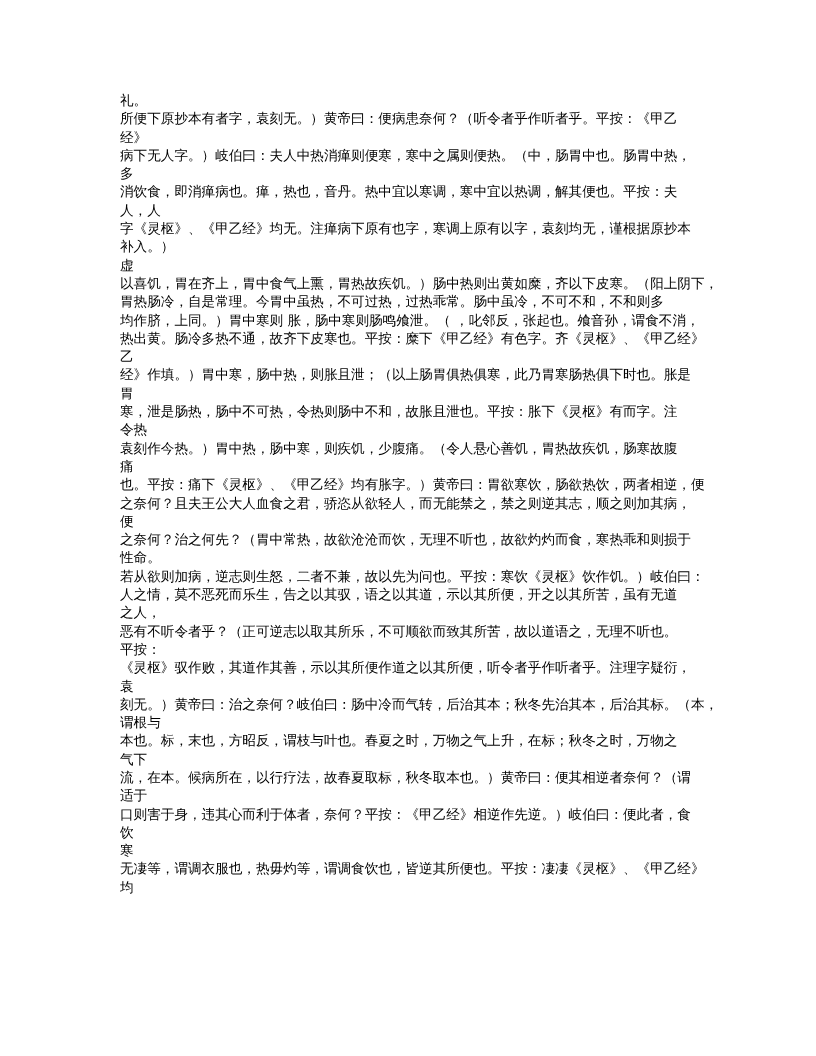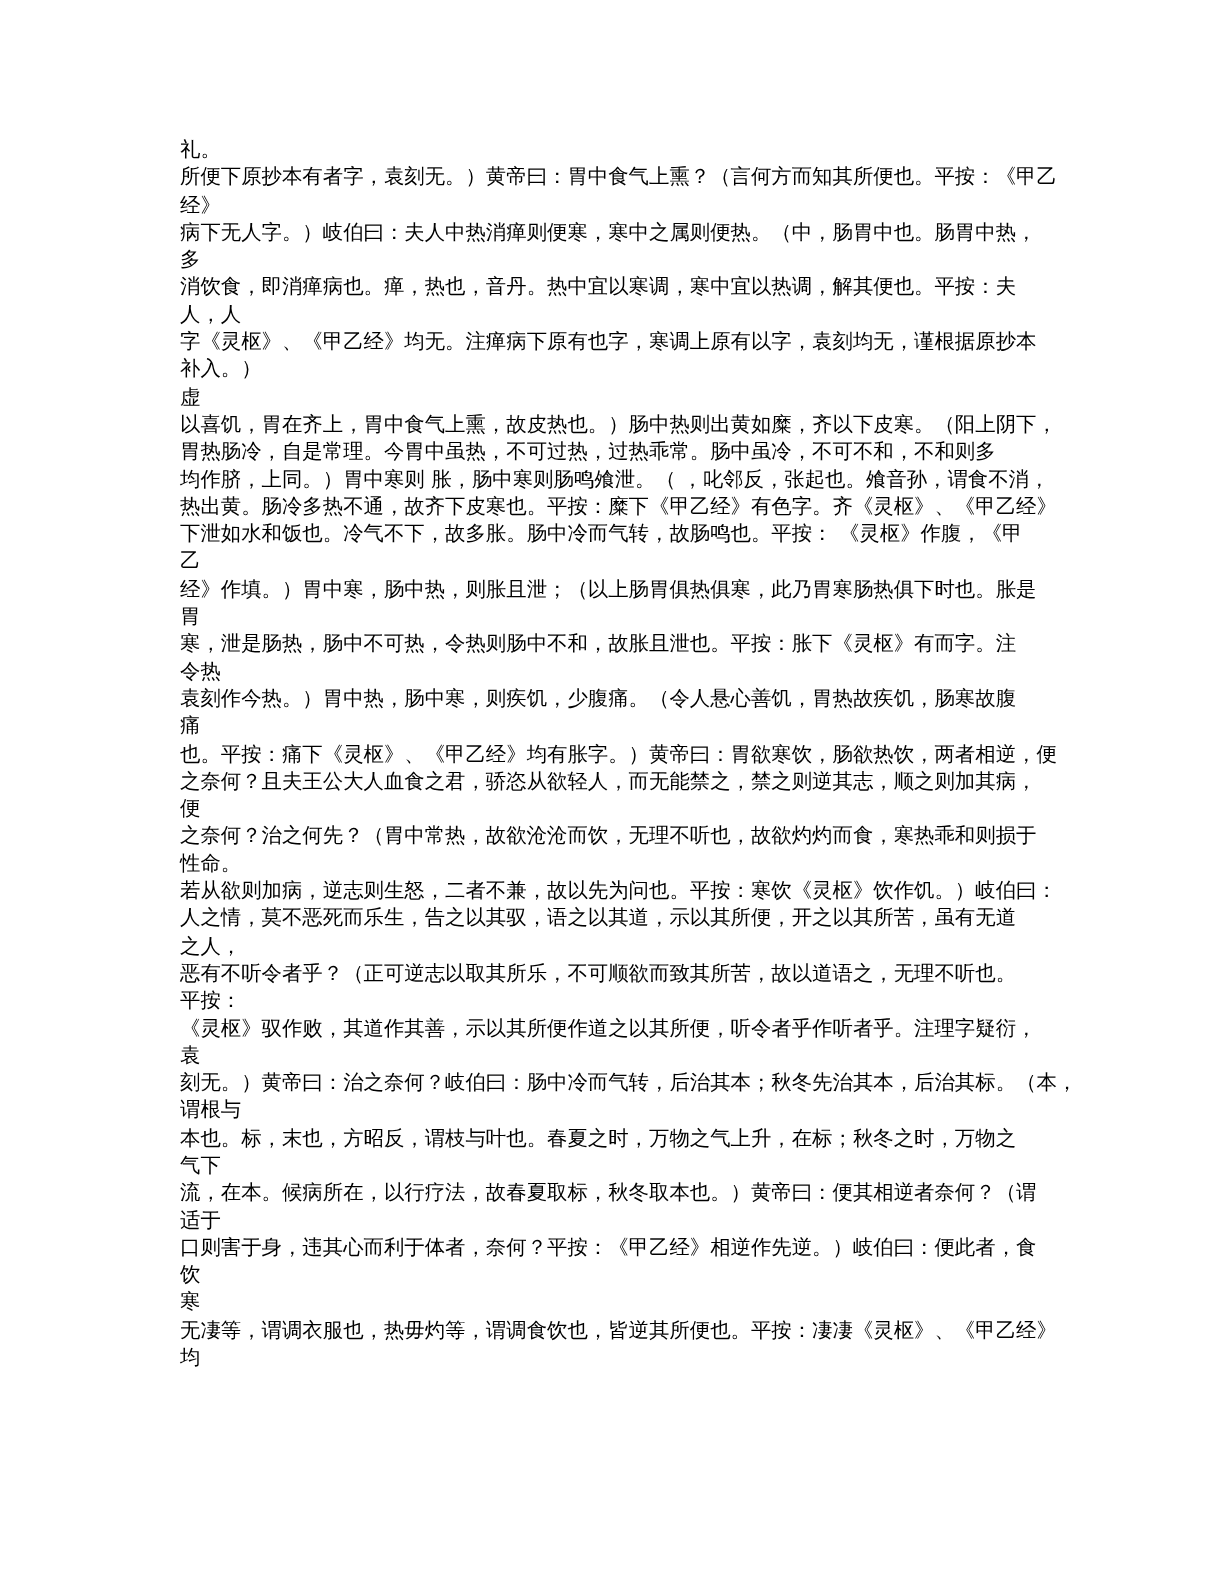--- a/index.html
+++ b/index.html
@@ -37,34 +37,33 @@
       height: 18.3px;
       overflow: visible;
     }
   </style>
 </head>
 <body>
 
 <div class="page">
   <div class="text-block">
     <span class="line">礼。</span>
-    <span class="line">所便下原抄本有者字，袁刻无。）黄帝曰：胃中食气上熏？（言何方而知其所便也。平按：《甲乙</span>
+    <span class="line">所便下原抄本有者字，袁刻无。）黄帝曰：便病患奈何？（听令者乎作听者乎。平按：《甲乙</span>
     <span class="line">经》</span>
     <span class="line">病下无人字。）岐伯曰：夫人中热消瘅则便寒，寒中之属则便热。（中，肠胃中也。肠胃中热，</span>
     <span class="line">多</span>
     <span class="line">消饮食，即消瘅病也。瘅，热也，音丹。热中宜以寒调，寒中宜以热调，解其便也。平按：夫</span>
     <span class="line">人，人</span>
     <span class="line">字《灵枢》、《甲乙经》均无。注瘅病下原有也字，寒调上原有以字，袁刻均无，谨根据原抄本</span>
     <span class="line">补入。）</span>
     <span class="line">虚</span>
-    <span class="line">以喜饥，胃在齐上，胃中食气上熏，故皮热也。）肠中热则出黄如糜，齐以下皮寒。（阳上阴下，</span>
+    <span class="line">以喜饥，胃在齐上，胃中食气上熏，胃热故疾饥。）肠中热则出黄如糜，齐以下皮寒。（阳上阴下，</span>
     <span class="line">胃热肠冷，自是常理。今胃中虽热，不可过热，过热乖常。肠中虽冷，不可不和，不和则多</span>
     <span class="line">均作脐，上同。）胃中寒则 胀，肠中寒则肠鸣飧泄。（ ，叱邻反，张起也。飧音孙，谓食不消，</span>
     <span class="line">热出黄。肠冷多热不通，故齐下皮寒也。平按：糜下《甲乙经》有色字。齐《灵枢》、《甲乙经》</span>
-    <span class="line">下泄如水和饭也。冷气不下，故多胀。肠中冷而气转，故肠鸣也。平按： 《灵枢》作腹，《甲</span>
     <span class="line">乙</span>
     <span class="line">经》作填。）胃中寒，肠中热，则胀且泄；（以上肠胃俱热俱寒，此乃胃寒肠热俱下时也。胀是</span>
     <span class="line">胃</span>
     <span class="line">寒，泄是肠热，肠中不可热，令热则肠中不和，故胀且泄也。平按：胀下《灵枢》有而字。注</span>
     <span class="line">令热</span>
     <span class="line">袁刻作今热。）胃中热，肠中寒，则疾饥，少腹痛。（令人悬心善饥，胃热故疾饥，肠寒故腹</span>
     <span class="line">痛</span>
     <span class="line">也。平按：痛下《灵枢》、《甲乙经》均有胀字。）黄帝曰：胃欲寒饮，肠欲热饮，两者相逆，便</span>
     <span class="line">之奈何？且夫王公大人血食之君，骄恣从欲轻人，而无能禁之，禁之则逆其志，顺之则加其病，</span>
     <span class="line">便</span>

